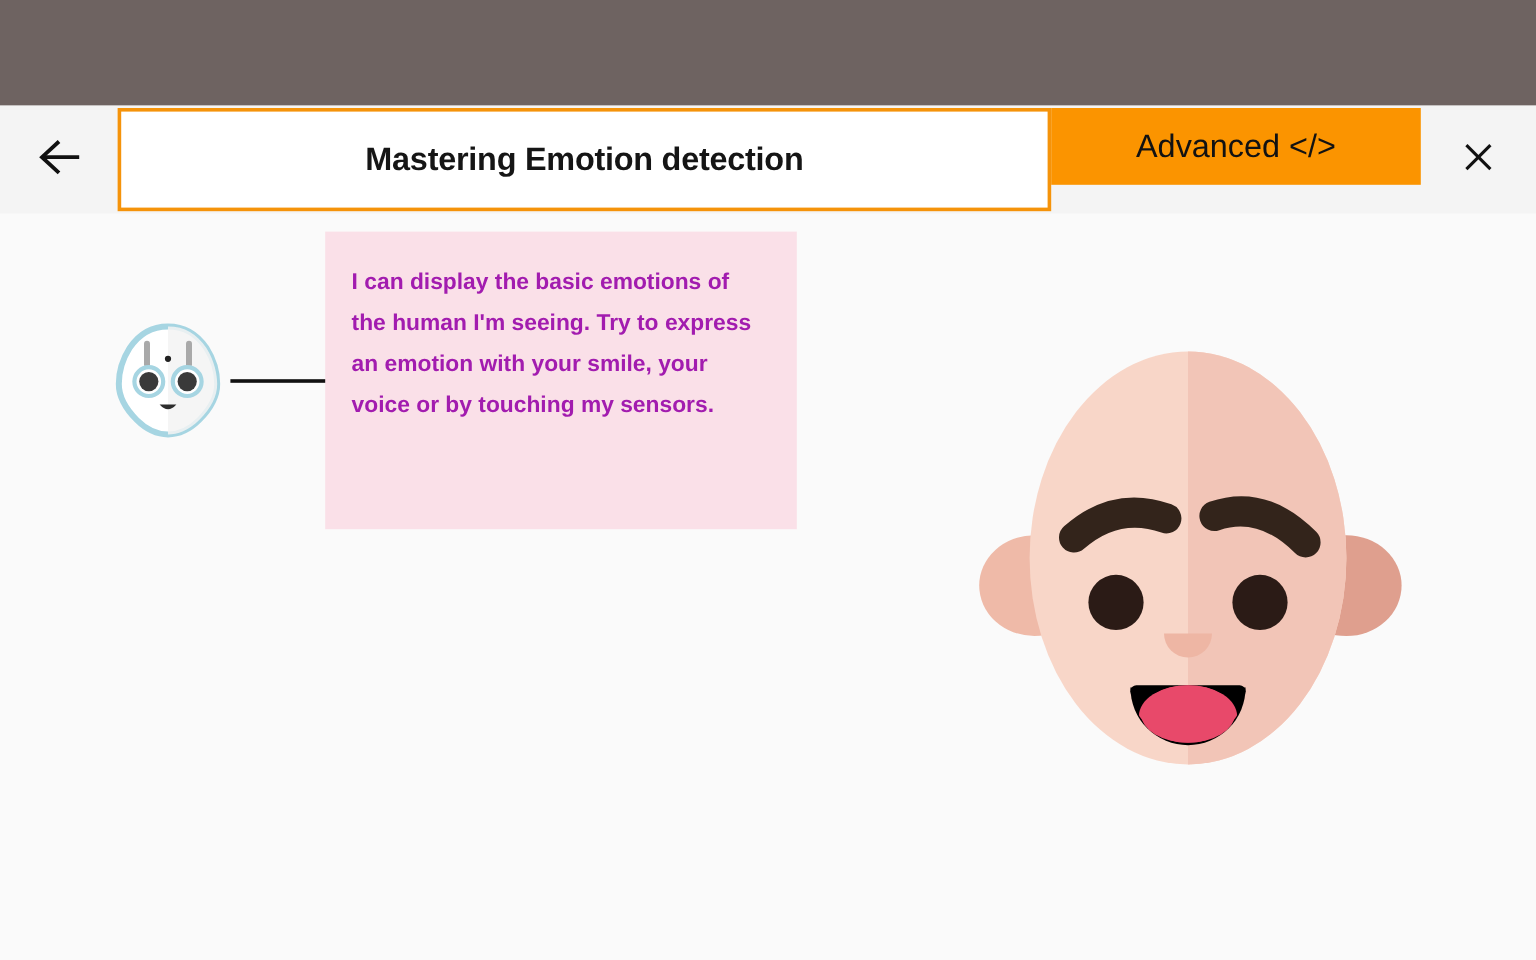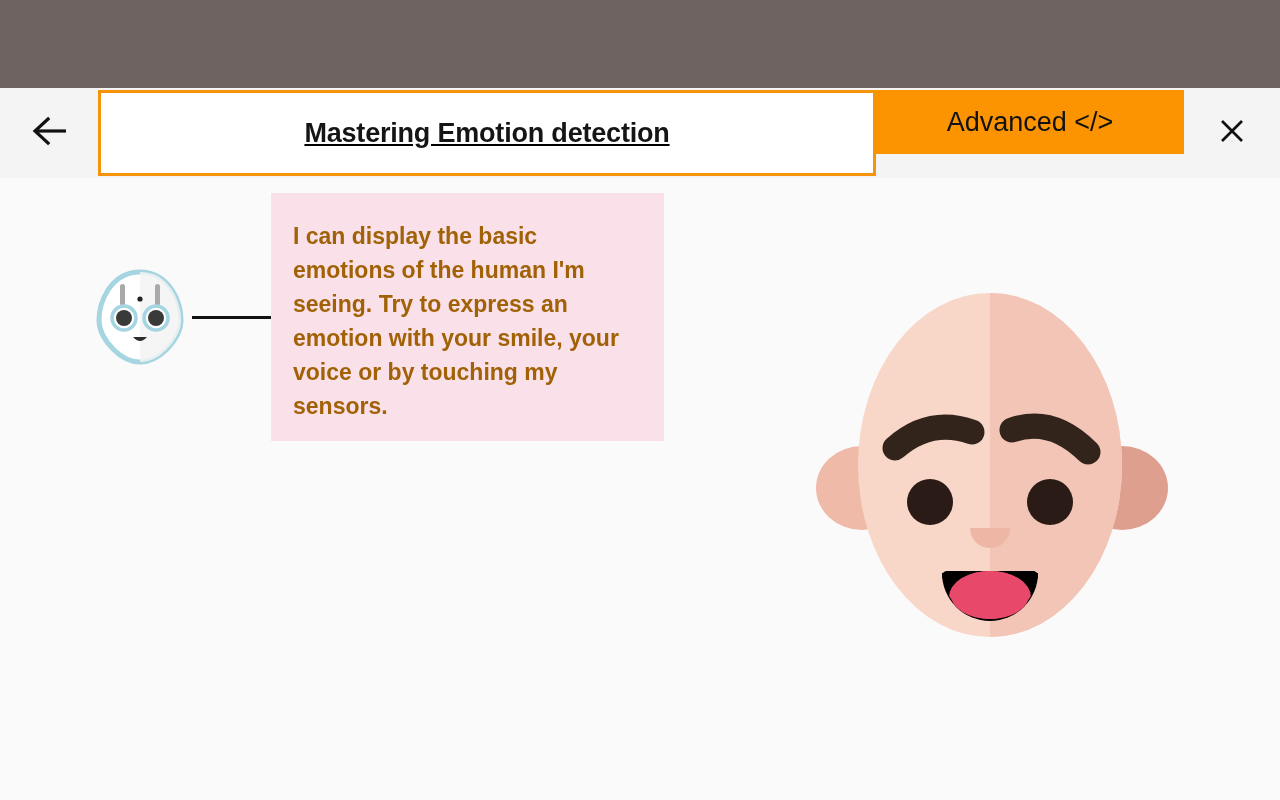--- a/index.html
+++ b/index.html
@@ -31,21 +31,20 @@
     position:absolute; left:1205px; top:110px; width:54px; height:46px;
     display:flex; align-items:center; justify-content:center;
     cursor:pointer;
   }
   .title-box {
     position:absolute; left:98px; top:90px; width:778px; height:86px;
     background:#ffffff;
     border:3px solid #f5930a;
     display:flex; align-items:center; justify-content:center;
     cursor:pointer;
-    text-decoration:underline;
   }
   .title-text {
     font-size:27px; font-weight:bold; color:#151515;
     letter-spacing:-0.2px;
   }
   .advanced-box {
     position:absolute; left:876px; top:90px; width:308px; height:64px;
     background:#fb9400;
     display:flex; align-items:center; justify-content:center;
     cursor:pointer;
@@ -69,22 +68,22 @@
     position:absolute; left:192px; top:316px; width:80px; height:3px;
     background:#111111;
   }
   
   .bubble {
     position:absolute; left:271px; top:193px; width:393px; height:248px;
     background:#fae0e8;
     padding:26px 30px 0 22px;
   }
   .bubble-text {
-    font-size:23px; line-height:34px; font-weight:bold;
-    color:#a16207;
+    font-size:19px; line-height:34px; font-weight:bold;
+    color:#a21caf;
   }
 
   
   .face-wrap {
     position:absolute; left:800px; top:290px; width:380px; height:370px;
   }
 </style>
 </head>
 <body>
 

